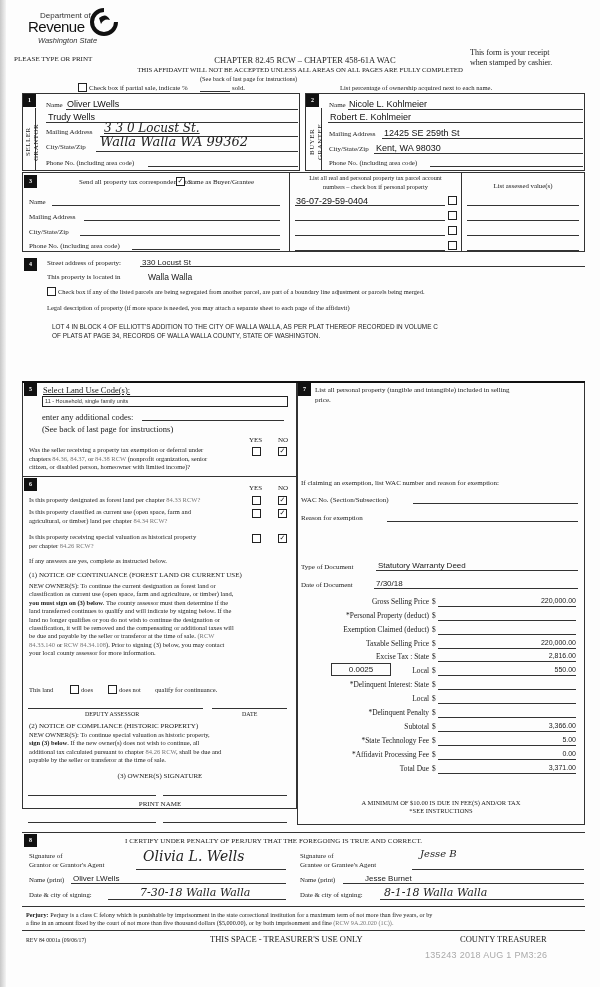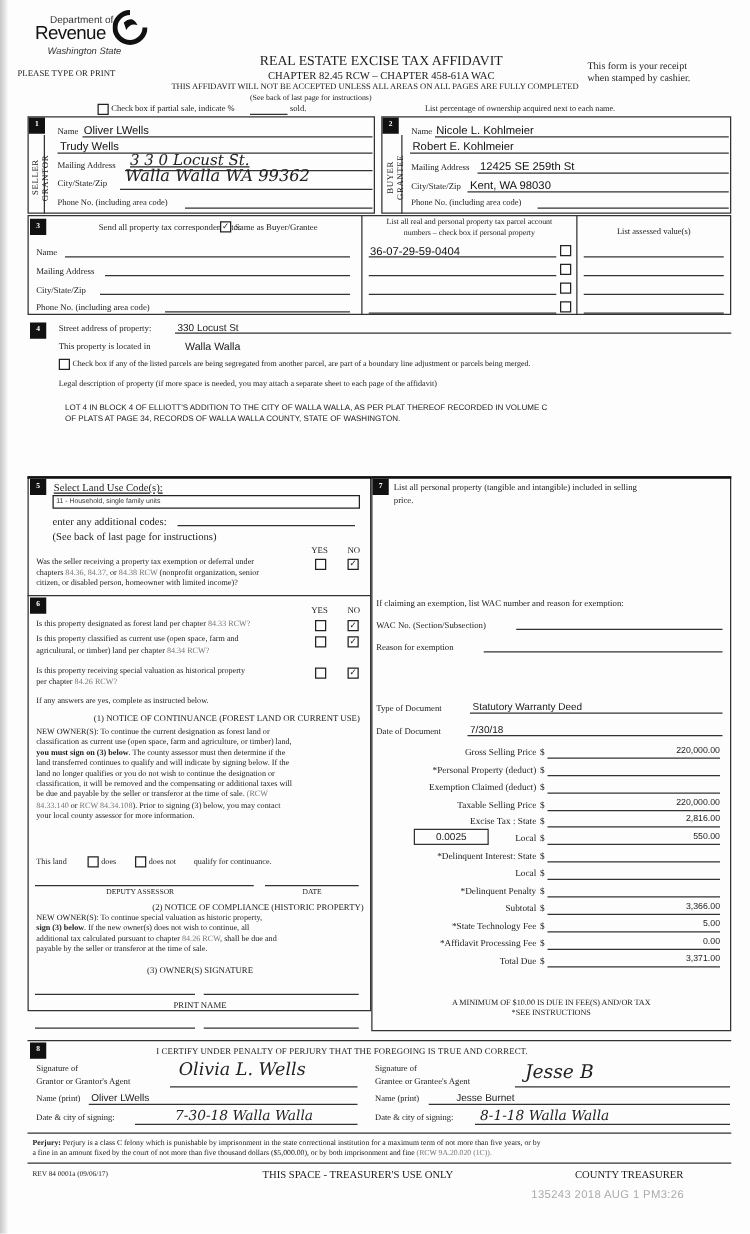--- a/index.html
+++ b/index.html
@@ -30,21 +30,20 @@
     <div class="abs sans" style="left:16px;top:3px;font-size:8px;color:#333;">Department of</div>
     <div class="abs sans bold" style="left:4px;top:10px;font-size:15px;color:#111;letter-spacing:-0.5px;">Revenue</div>
     <div class="abs sans" style="left:14px;top:28px;font-size:7.5px;font-style:italic;color:#333;">Washington State</div>
     <svg class="abs" style="left:66px;top:0px;" width="28" height="28" viewBox="0 0 28 28">
       <path d="M14 2 A12 12 0 1 0 26 14" fill="none" stroke="#111" stroke-width="4"></path>
       <path d="M9 10 Q16 4 20 12 Q14 10 11 16 Z" fill="#111"></path>
     </svg>
   </div>
 
   <div class="abs" style="left:14px;top:55px;font-size:7px;">PLEASE TYPE OR PRINT</div>
-  <div class="abs bold" style="left:185px;top:43px;width:240px;text-align:center;font-size:11px;">REAL ESTATE EXCISE TAX AFFIDAVIT</div>
   <div class="abs" style="left:185px;top:55px;width:240px;text-align:center;font-size:8.5px;">CHAPTER 82.45 RCW – CHAPTER 458-61A WAC</div>
   <div class="abs" style="left:470px;top:48px;font-size:8px;">This form is your receipt</div>
   <div class="abs" style="left:470px;top:58px;font-size:8px;">when stamped by cashier.</div>
   <div class="abs bold" style="left:30px;top:66px;width:540px;text-align:center;font-size:6.8px;">THIS AFFIDAVIT WILL NOT BE ACCEPTED UNLESS ALL AREAS ON ALL PAGES ARE FULLY COMPLETED</div>
   <div class="abs" style="left:200px;top:75px;font-size:6.3px;">(See back of last page for instructions)</div>
 
   <div class="cb" style="left:78px;top:83px;"></div>
   <div class="abs bold" style="left:89px;top:84px;font-size:6.8px;">Check box if partial sale, indicate %</div>
   <div class="line" style="left:200px;top:91px;width:30px;"></div>
   <div class="abs bold" style="left:232px;top:84px;font-size:6.8px;">sold.</div>
@@ -176,21 +175,21 @@
   <div class="cb" style="left:278px;top:509px;">✓</div>
 
   <div class="abs" style="left:29px;top:533px;font-size:6.5px;line-height:8.5px;">
     <div>Is this property receiving special valuation as historical property</div>
     <div><span>per chapter</span> <span class="link">84.26 RCW?</span></div>
   </div>
   <div class="cb" style="left:252px;top:534px;"></div>
   <div class="cb" style="left:278px;top:534px;">✓</div>
 
   <div class="abs" style="left:29px;top:557px;font-size:6.5px;">If any answers are yes, complete as instructed below.</div>
-  <div class="abs bold" style="left:29px;top:571px;font-size:7px;margin-left:46px;">(1) NOTICE OF CONTINUANCE  (FOREST LAND OR CURRENT USE)</div>
+  <div class="abs bold" style="left:29px;top:571px;font-size:7px;">(1) NOTICE OF CONTINUANCE  (FOREST LAND OR CURRENT USE)</div>
   <div class="abs" style="left:29px;top:582px;width:262px;font-size:6.5px;line-height:8.4px;">
     <div>NEW OWNER(S): To continue the current designation as forest land or</div>
     <div>classification as current use (open space, farm and agriculture, or timber) land,</div>
     <div><b>you must sign on (3) below</b><span>. The county assessor must then determine if the</span></div>
     <div>land transferred continues to qualify and will indicate by signing below. If the</div>
     <div>land no longer qualifies or you do not wish to continue the designation or</div>
     <div>classification, it will be removed and the compensating or additional taxes will</div>
     <div><span>be due and payable by the seller or transferor at the time of sale.</span> <span class="link">(RCW</span></div>
     <div><span class="link">84.33.140</span> <span>or</span> <span class="link">RCW 84.34.108</span><span>). Prior to signing (3) below, you may contact</span></div>
     <div>your local county assessor for more information.</div>
@@ -199,21 +198,21 @@
   <div class="cb" style="left:70px;top:685px;"></div>
   <div class="abs" style="left:81px;top:686px;font-size:6.5px;">does</div>
   <div class="cb" style="left:108px;top:685px;"></div>
   <div class="abs" style="left:119px;top:686px;font-size:6.5px;">does not</div>
   <div class="abs" style="left:155px;top:686px;font-size:6.5px;">qualify for continuance.</div>
 
   <div class="line" style="left:28px;top:708px;width:175px;"></div>
   <div class="line" style="left:212px;top:708px;width:75px;"></div>
   <div class="abs" style="left:85px;top:711px;font-size:6px;">DEPUTY ASSESSOR</div>
   <div class="abs" style="left:242px;top:711px;font-size:6px;">DATE</div>
-  <div class="abs bold" style="left:29px;top:722px;width:262px;text-align:right;font-size:7px;">(2) NOTICE OF COMPLIANCE (HISTORIC PROPERTY)</div>
+  <div class="abs bold" style="left:29px;top:722px;width:262px;text-align:left;font-size:7px;">(2) NOTICE OF COMPLIANCE (HISTORIC PROPERTY)</div>
   <div class="abs" style="left:29px;top:731px;width:262px;font-size:6.5px;line-height:8.4px;">
     <div>NEW OWNER(S): To continue special valuation as historic property,</div>
     <div><b>sign (3) below</b><span>. If the new owner(s) does not wish to continue, all</span></div>
     <div><span>additional tax calculated pursuant to chapter</span> <span class="link">84.26 RCW</span><span>, shall be due and</span></div>
     <div>payable by the seller or transferor at the time of sale.</div>
   </div>
   <div class="abs bold" style="left:29px;top:772px;width:262px;text-align:center;font-size:7px;">(3)  OWNER(S) SIGNATURE</div>
   <div class="line" style="left:28px;top:795px;width:128px;"></div>
   <div class="line" style="left:163px;top:795px;width:124px;"></div>
   <div class="abs bold" style="left:29px;top:800px;width:262px;text-align:center;font-size:7px;">PRINT NAME</div>
@@ -308,21 +307,21 @@
   <div class="line" style="left:136px;top:869px;width:150px;"></div>
   <div class="abs" style="left:29px;top:876px;font-size:6.8px;">Name (print)</div>
   <div class="abs sans" style="left:73px;top:874px;font-size:8px;">Oliver LWells</div>
   <div class="line" style="left:71px;top:883px;width:215px;"></div>
   <div class="abs" style="left:29px;top:891px;font-size:6.8px;">Date &amp; city of signing:</div>
   <div class="abs hand" style="left:112px;top:886px;font-size:11px;margin-left:28px;">7-30-18  Walla Walla</div>
   <div class="line" style="left:108px;top:899px;width:178px;"></div>
 
   <div class="abs" style="left:300px;top:852px;font-size:6.8px;">Signature of</div>
   <div class="abs bold" style="left:300px;top:861px;font-size:7px;">Grantee or Grantee's Agent</div>
-  <div class="abs hand" style="left:420px;top:848px;font-size:15px;">Jesse B</div>
+  <div class="abs hand" style="left:420px;top:848px;font-size:10px;">Jesse B</div>
   <div class="line" style="left:412px;top:869px;width:172px;"></div>
   <div class="abs" style="left:300px;top:876px;font-size:6.8px;">Name (print)</div>
   <div class="abs sans" style="left:345px;top:874px;font-size:8px;margin-left:20px;">Jesse Burnet</div>
   <div class="line" style="left:343px;top:883px;width:241px;"></div>
   <div class="abs" style="left:300px;top:891px;font-size:6.8px;">Date &amp; city of signing:</div>
   <div class="abs hand" style="left:384px;top:886px;font-size:11px;">8-1-18  Walla Walla</div>
   <div class="line" style="left:380px;top:899px;width:204px;"></div>
 
   <div class="abs" style="left:22px;top:906px;width:563px;border-top:1.5px solid #333;"></div>
   <div class="abs" style="left:26px;top:911px;width:560px;font-size:6.2px;line-height:8.4px;">

